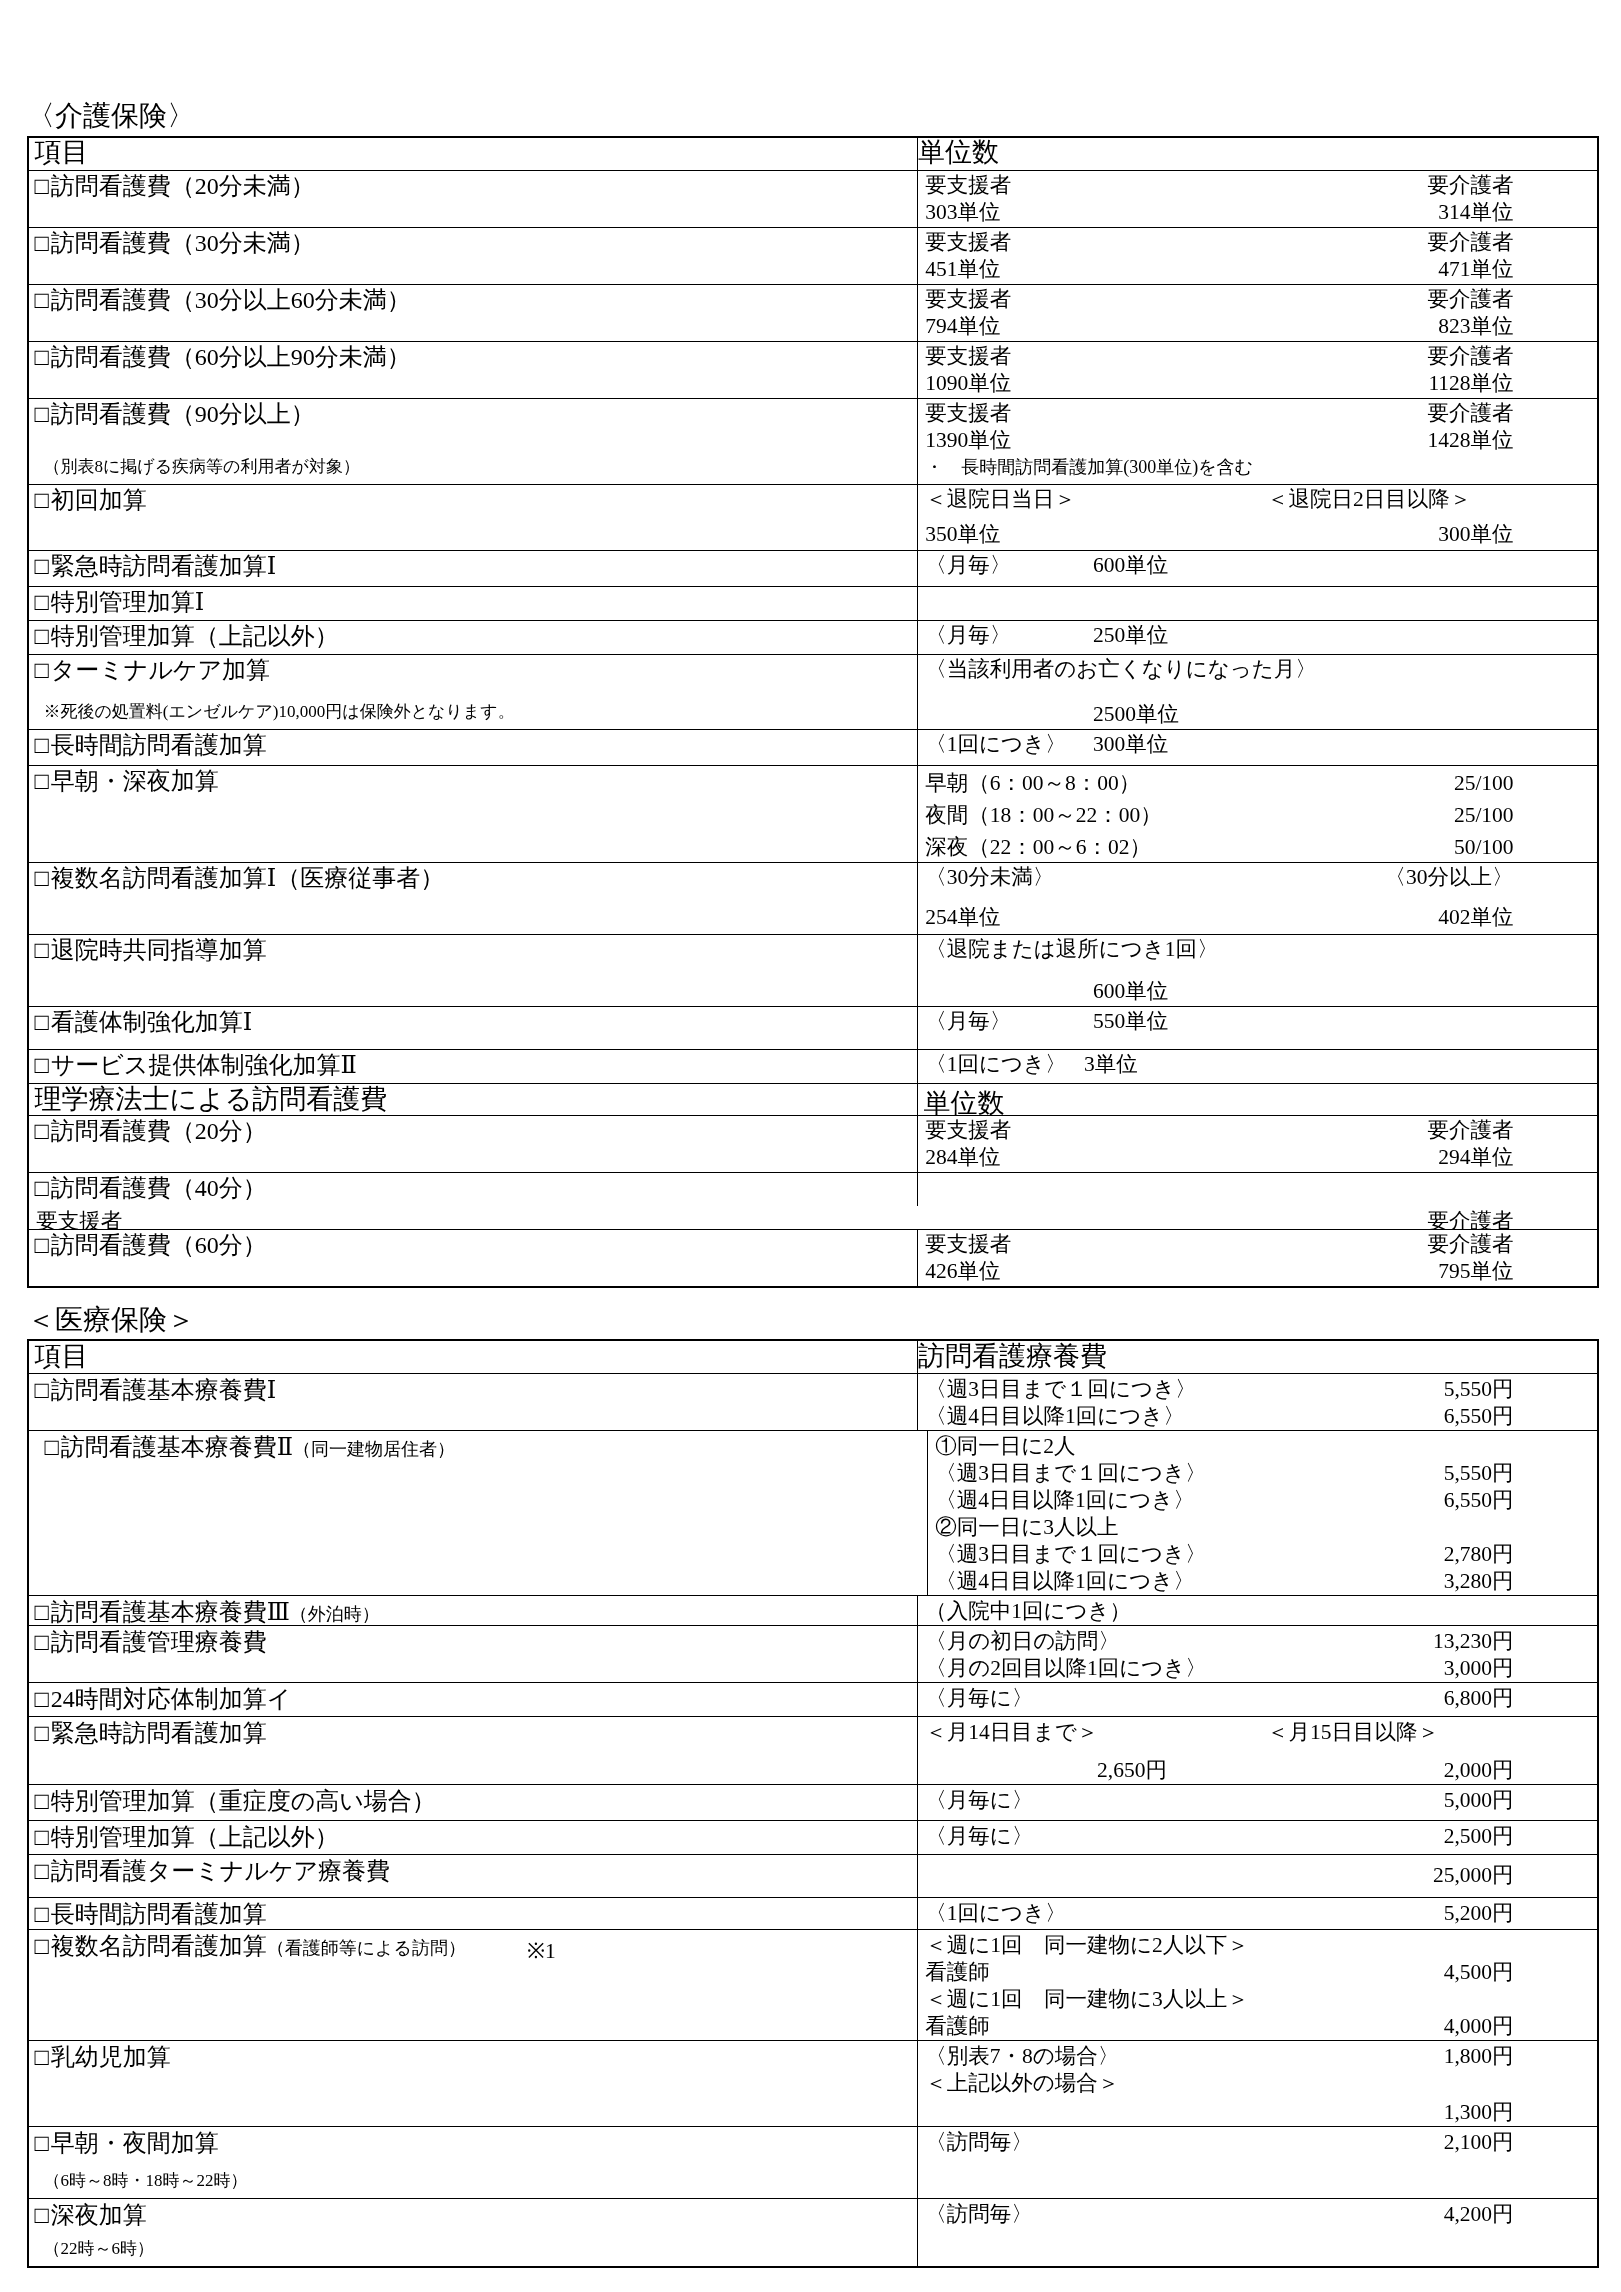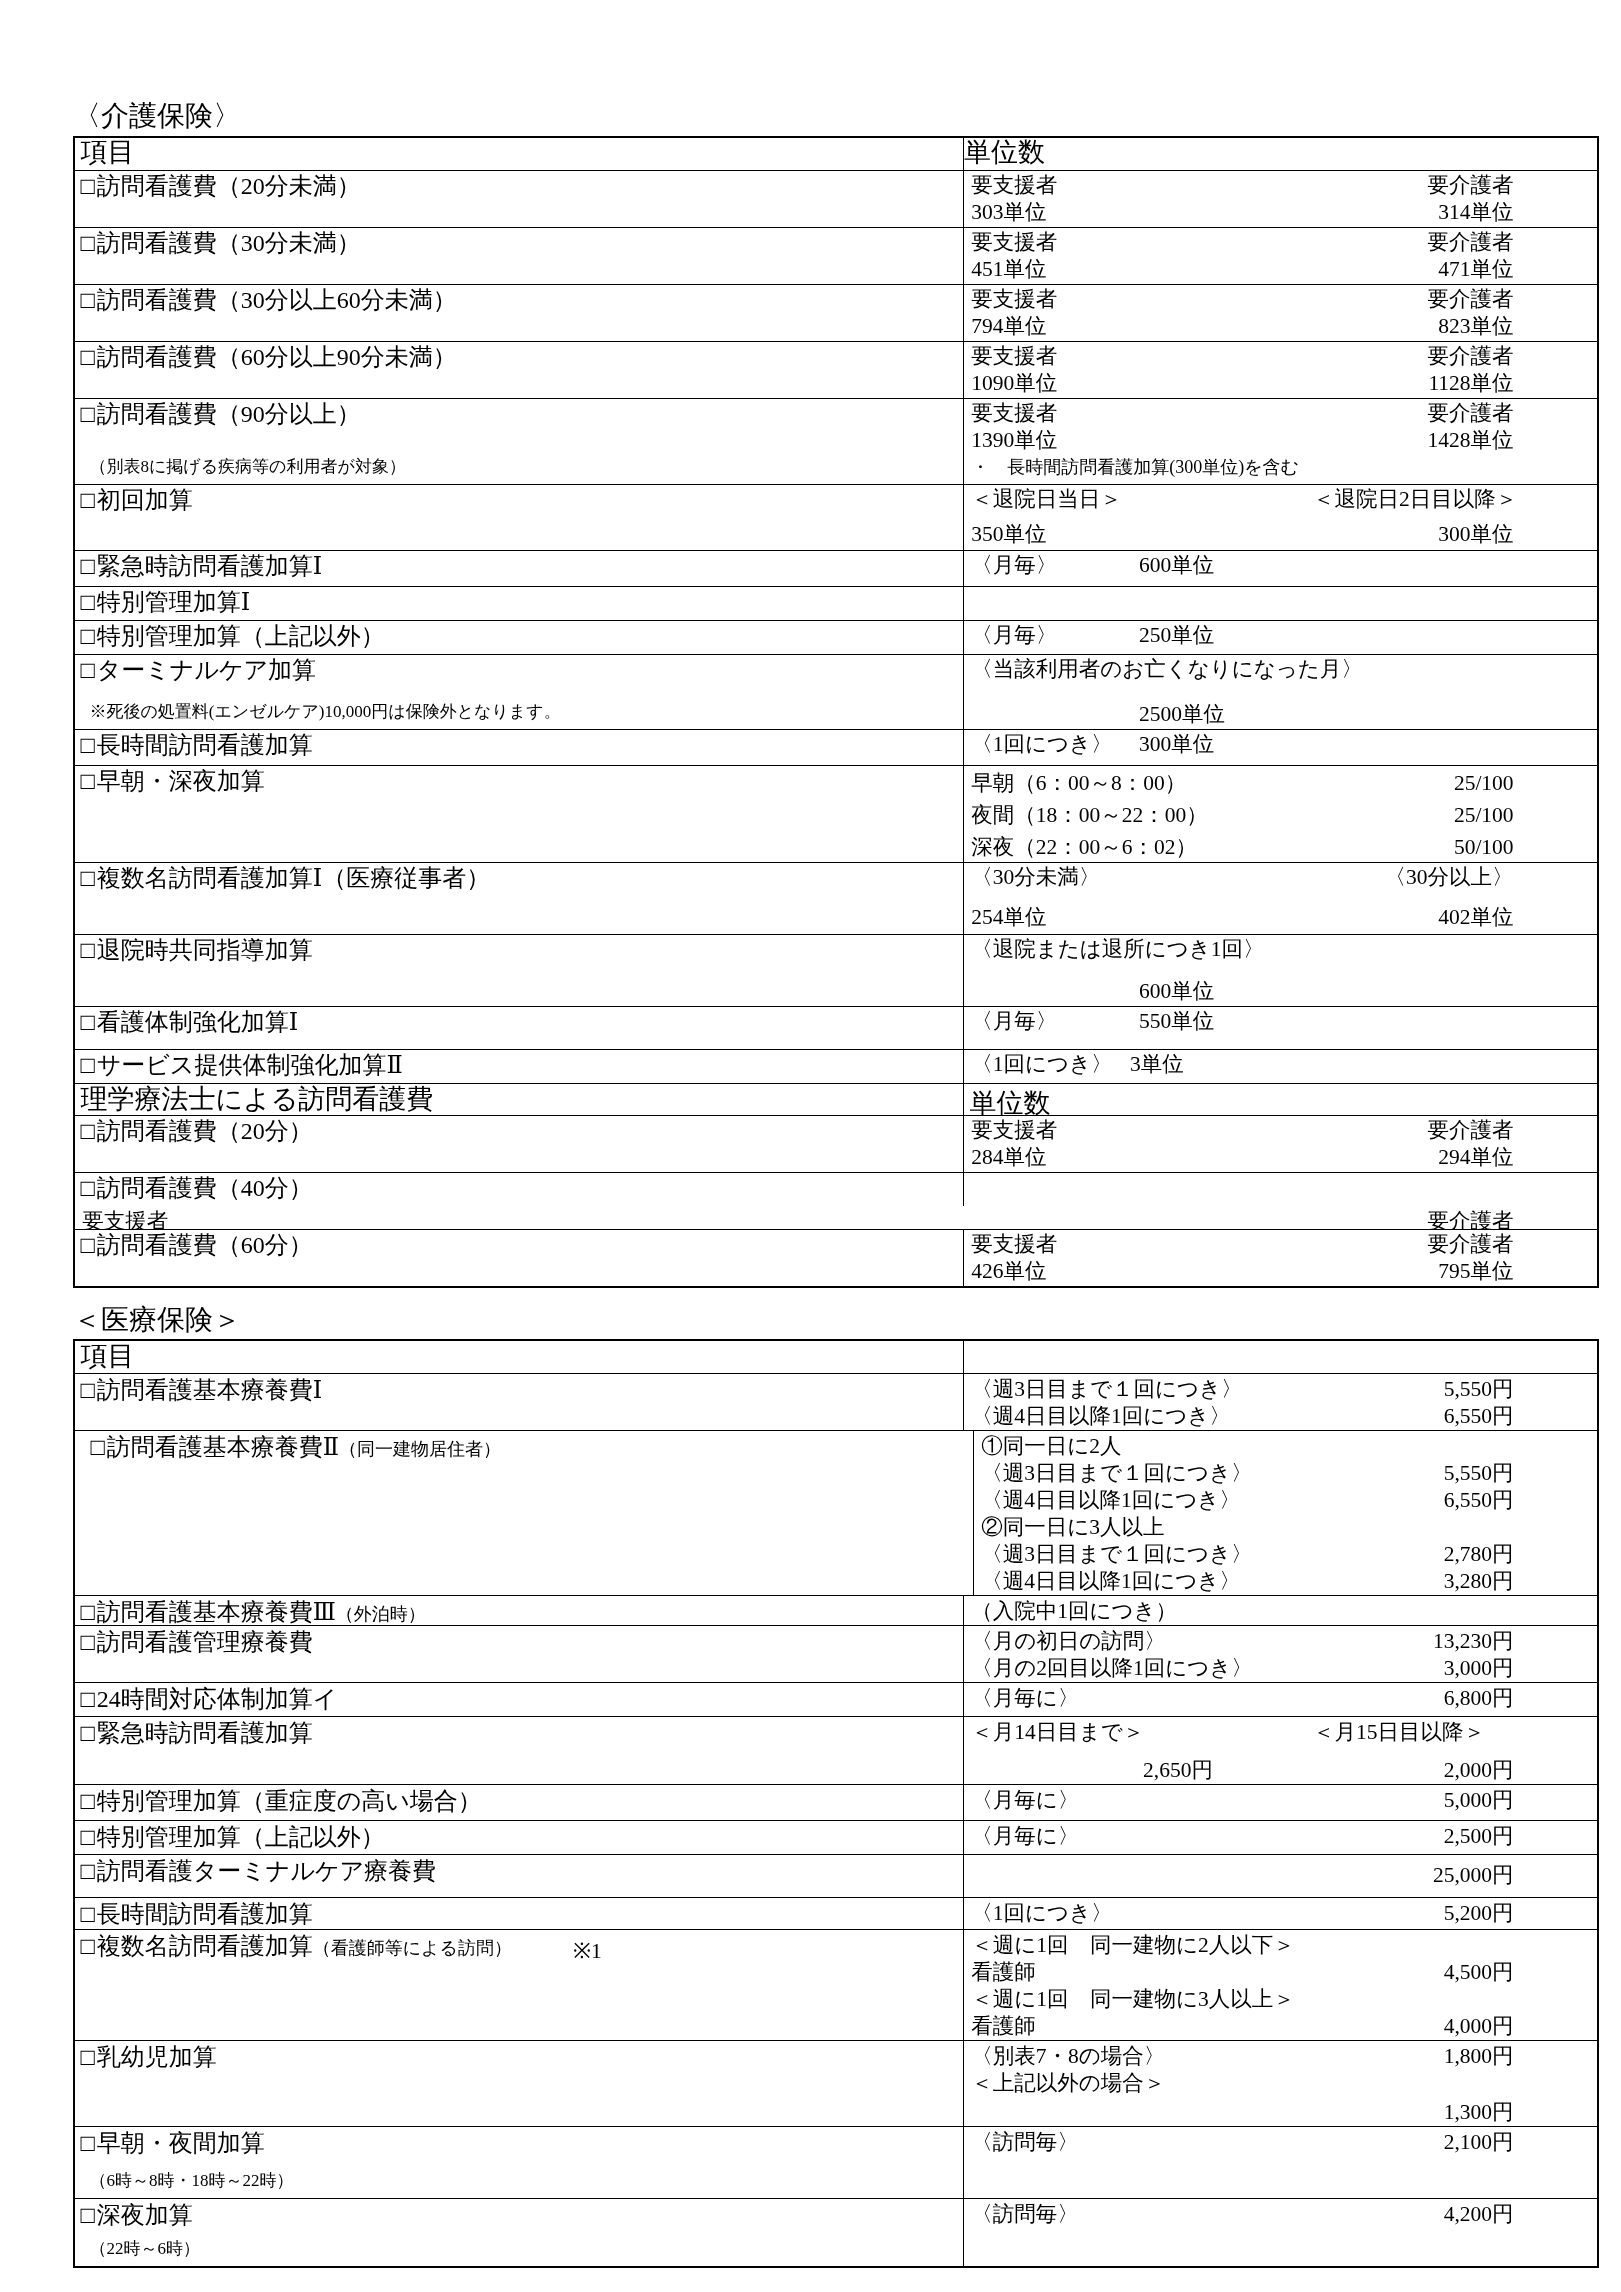--- a/index.html
+++ b/index.html
@@ -1,18 +1,18 @@
 <!DOCTYPE html>
 <html style="font-size:14.3px"><head>
 <meta charset="utf-8">
 <style>
   html,body{margin:0;padding:0;}
   body{width:1621px;height:2293px;background:#ffffff;color:#000000;
        font-family:"Liberation Serif","DejaVu Serif",serif;}
-  .wrap{padding:100px 22.4px 0 27px;box-sizing:border-box;margin-left:46px;}
+  .wrap{padding:100px 22.4px 0 27px;box-sizing:border-box;}
   .sec-title{font-size:28px;line-height:32px;margin:0 0 3.6px 0;white-space:nowrap;}
   .sec-title.second{margin-top:16px;}
   .tbl{border:2.7px solid #000;}
   .row{display:flex;border-top:1.8px solid #000;box-sizing:border-box;overflow:hidden;}
   .tbl .row:first-child{border-top:none;}
   .cell-l{width:889px;flex:none;border-right:1.8px solid #000;box-sizing:border-box;
           padding:1.8px 7.2px 1.8px 5.4px;position:relative;display:flex;flex-direction:column;
           align-items:flex-start;}
   .cell-r{flex:1;position:relative;padding:1.8px 0 0 0;box-sizing:border-box;}
   .lbl{font-size:24px;line-height:29.6px;white-space:nowrap;}
@@ -220,20 +220,21 @@
           <div class="ln" style="height: 27px; line-height: 27px;"><span class="seg-l">要支援者</span><span class="seg-r">要介護者</span></div>
           <div class="ln" style="height: 27px; line-height: 27px;"><span class="seg-l">426単位</span><span class="seg-r">795単位</span></div>
         </div>
       </div>
     </div>
 
   <div class="sec-title second">＜医療保険＞</div>
   <div class="tbl">
     <div class="row hdr">
       <div class="cell-l hcell">項目</div>
+      <div class="cell-r hcell">訪問看護療養費</div>
     </div>
   <div class="row" style="height: 57px;">
         <div class="cell-l">
           <div class="lbl"><span class="cb">□</span><span>訪問看護基本療養費Ⅰ</span></div>
         </div>
         <div class="cell-r">
           <div class="ln" style="height: 27px; line-height: 27px;"><span class="seg-l">〈週3日目まで１回につき〉</span><span class="seg-r">5,550円</span></div>
           <div class="ln" style="height: 27px; line-height: 27px;"><span class="seg-l">〈週4日目以降1回につき〉</span><span class="seg-r">6,550円</span></div>
         </div>
       </div>

